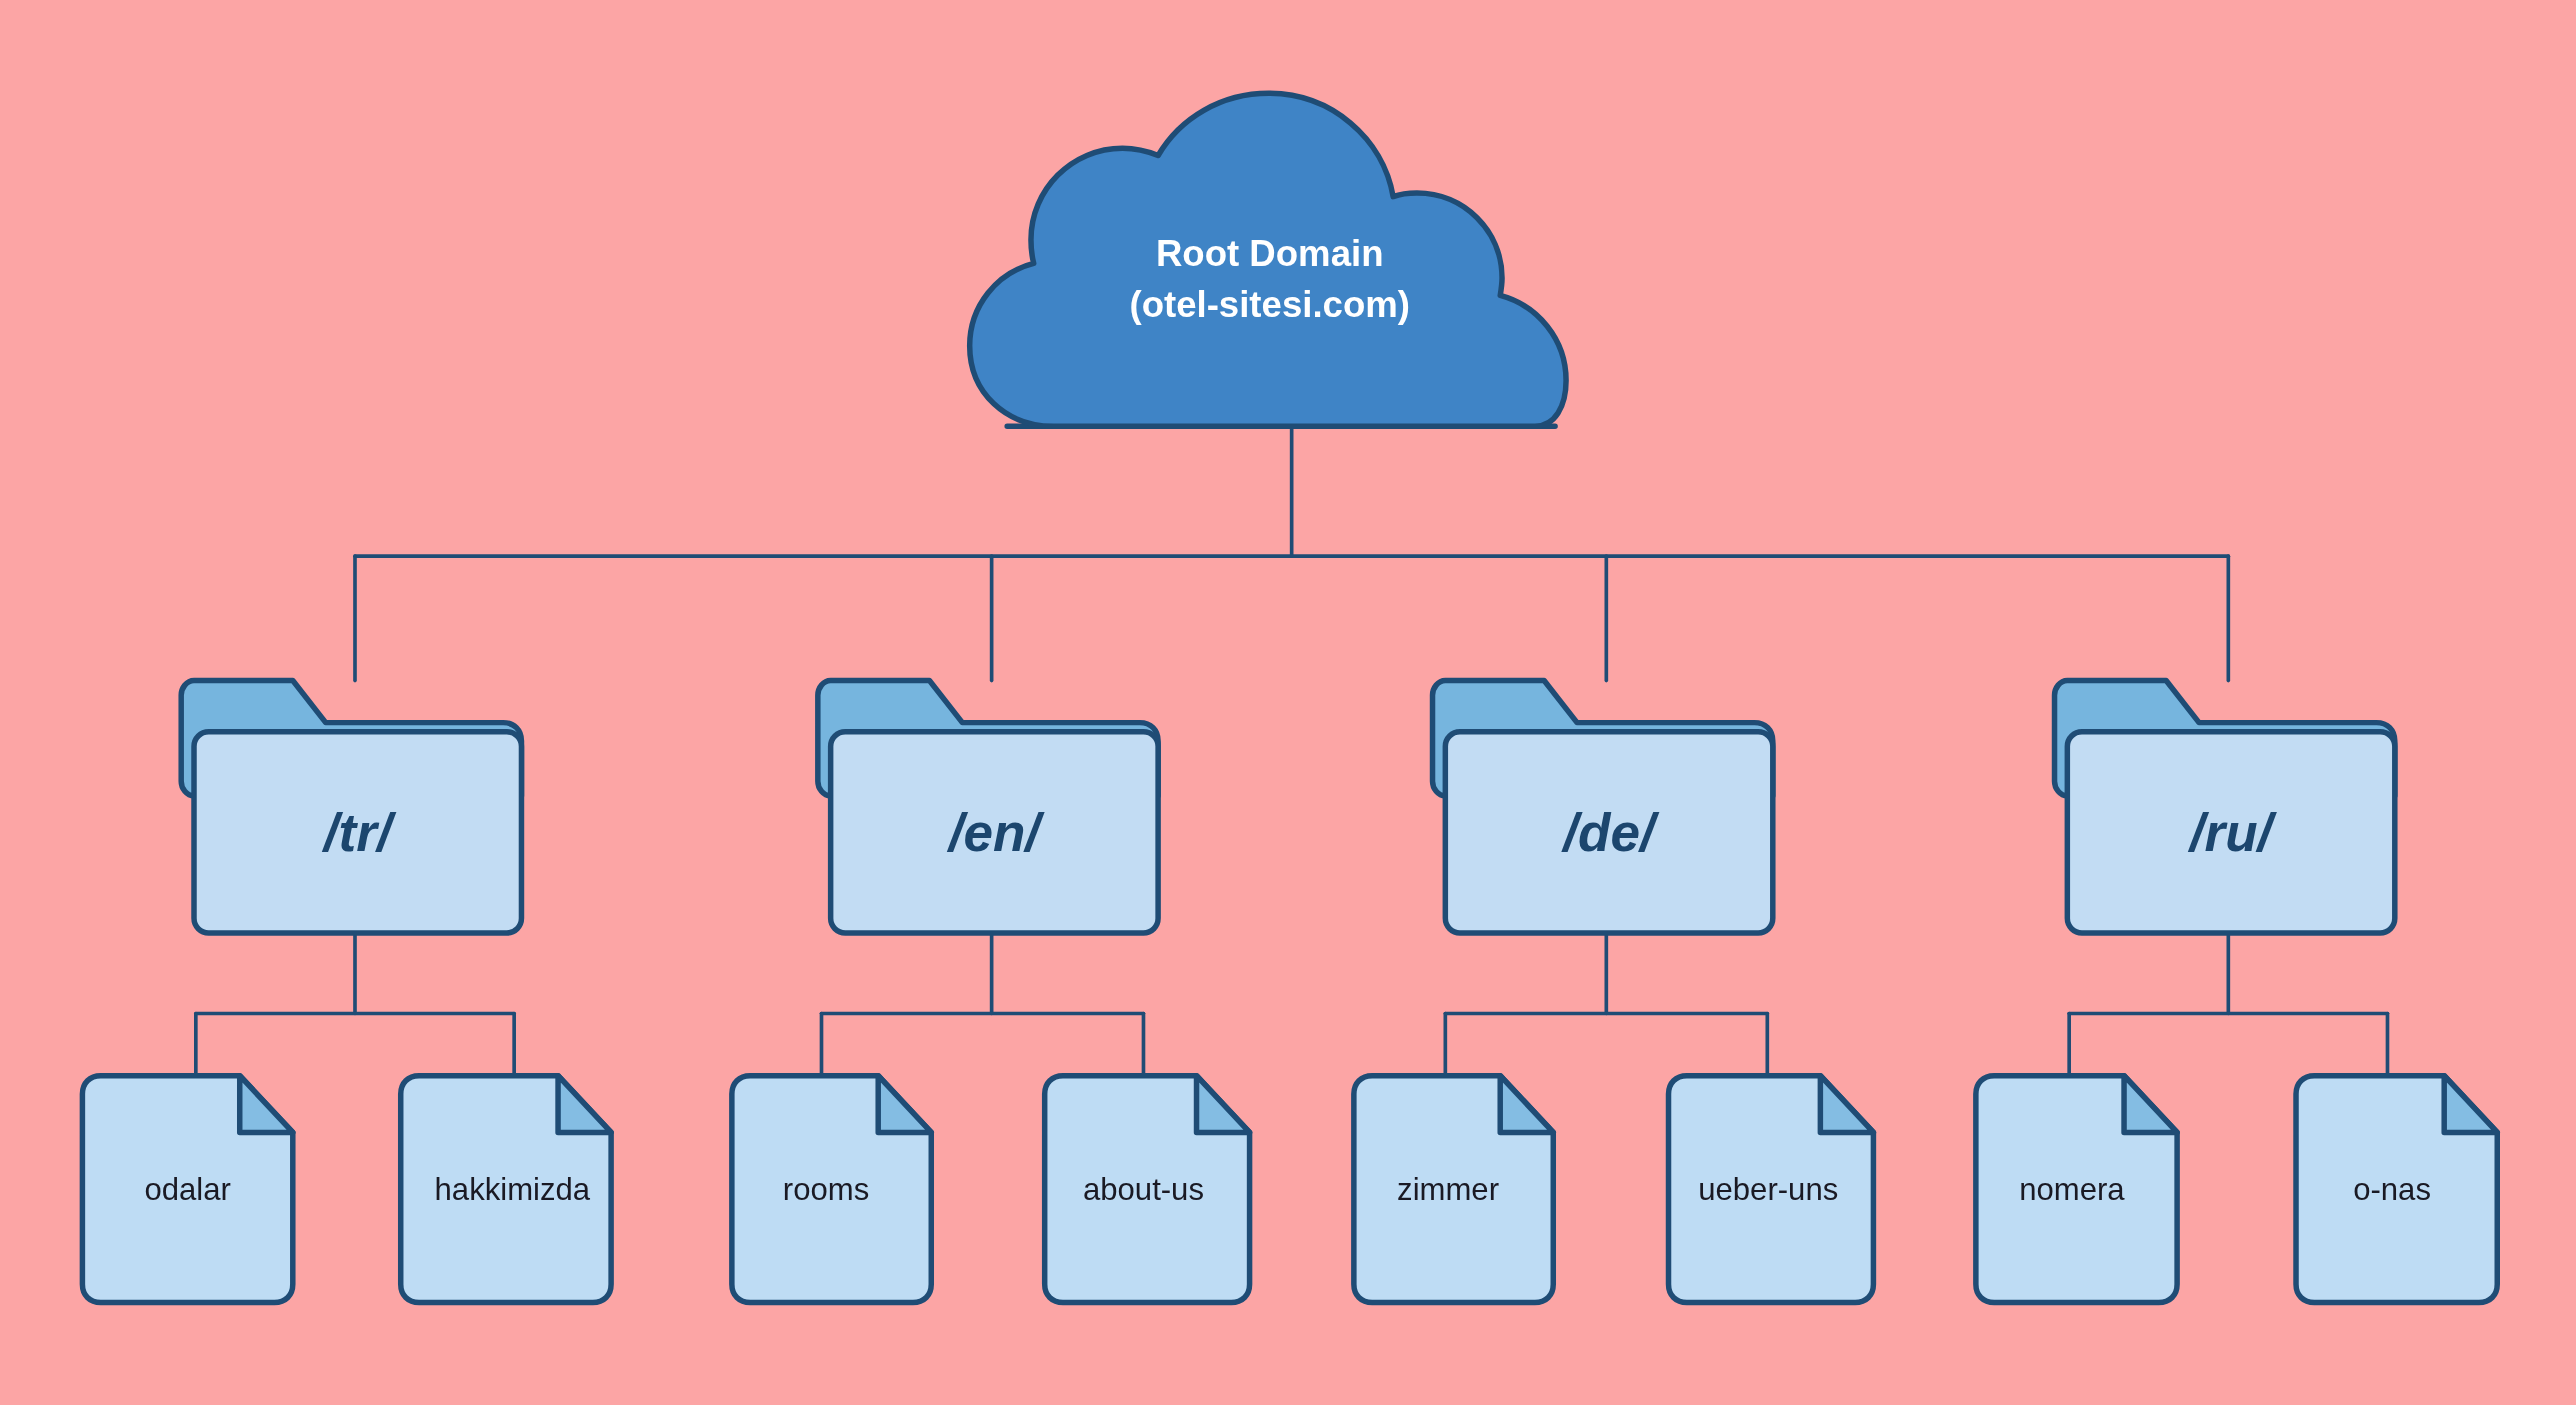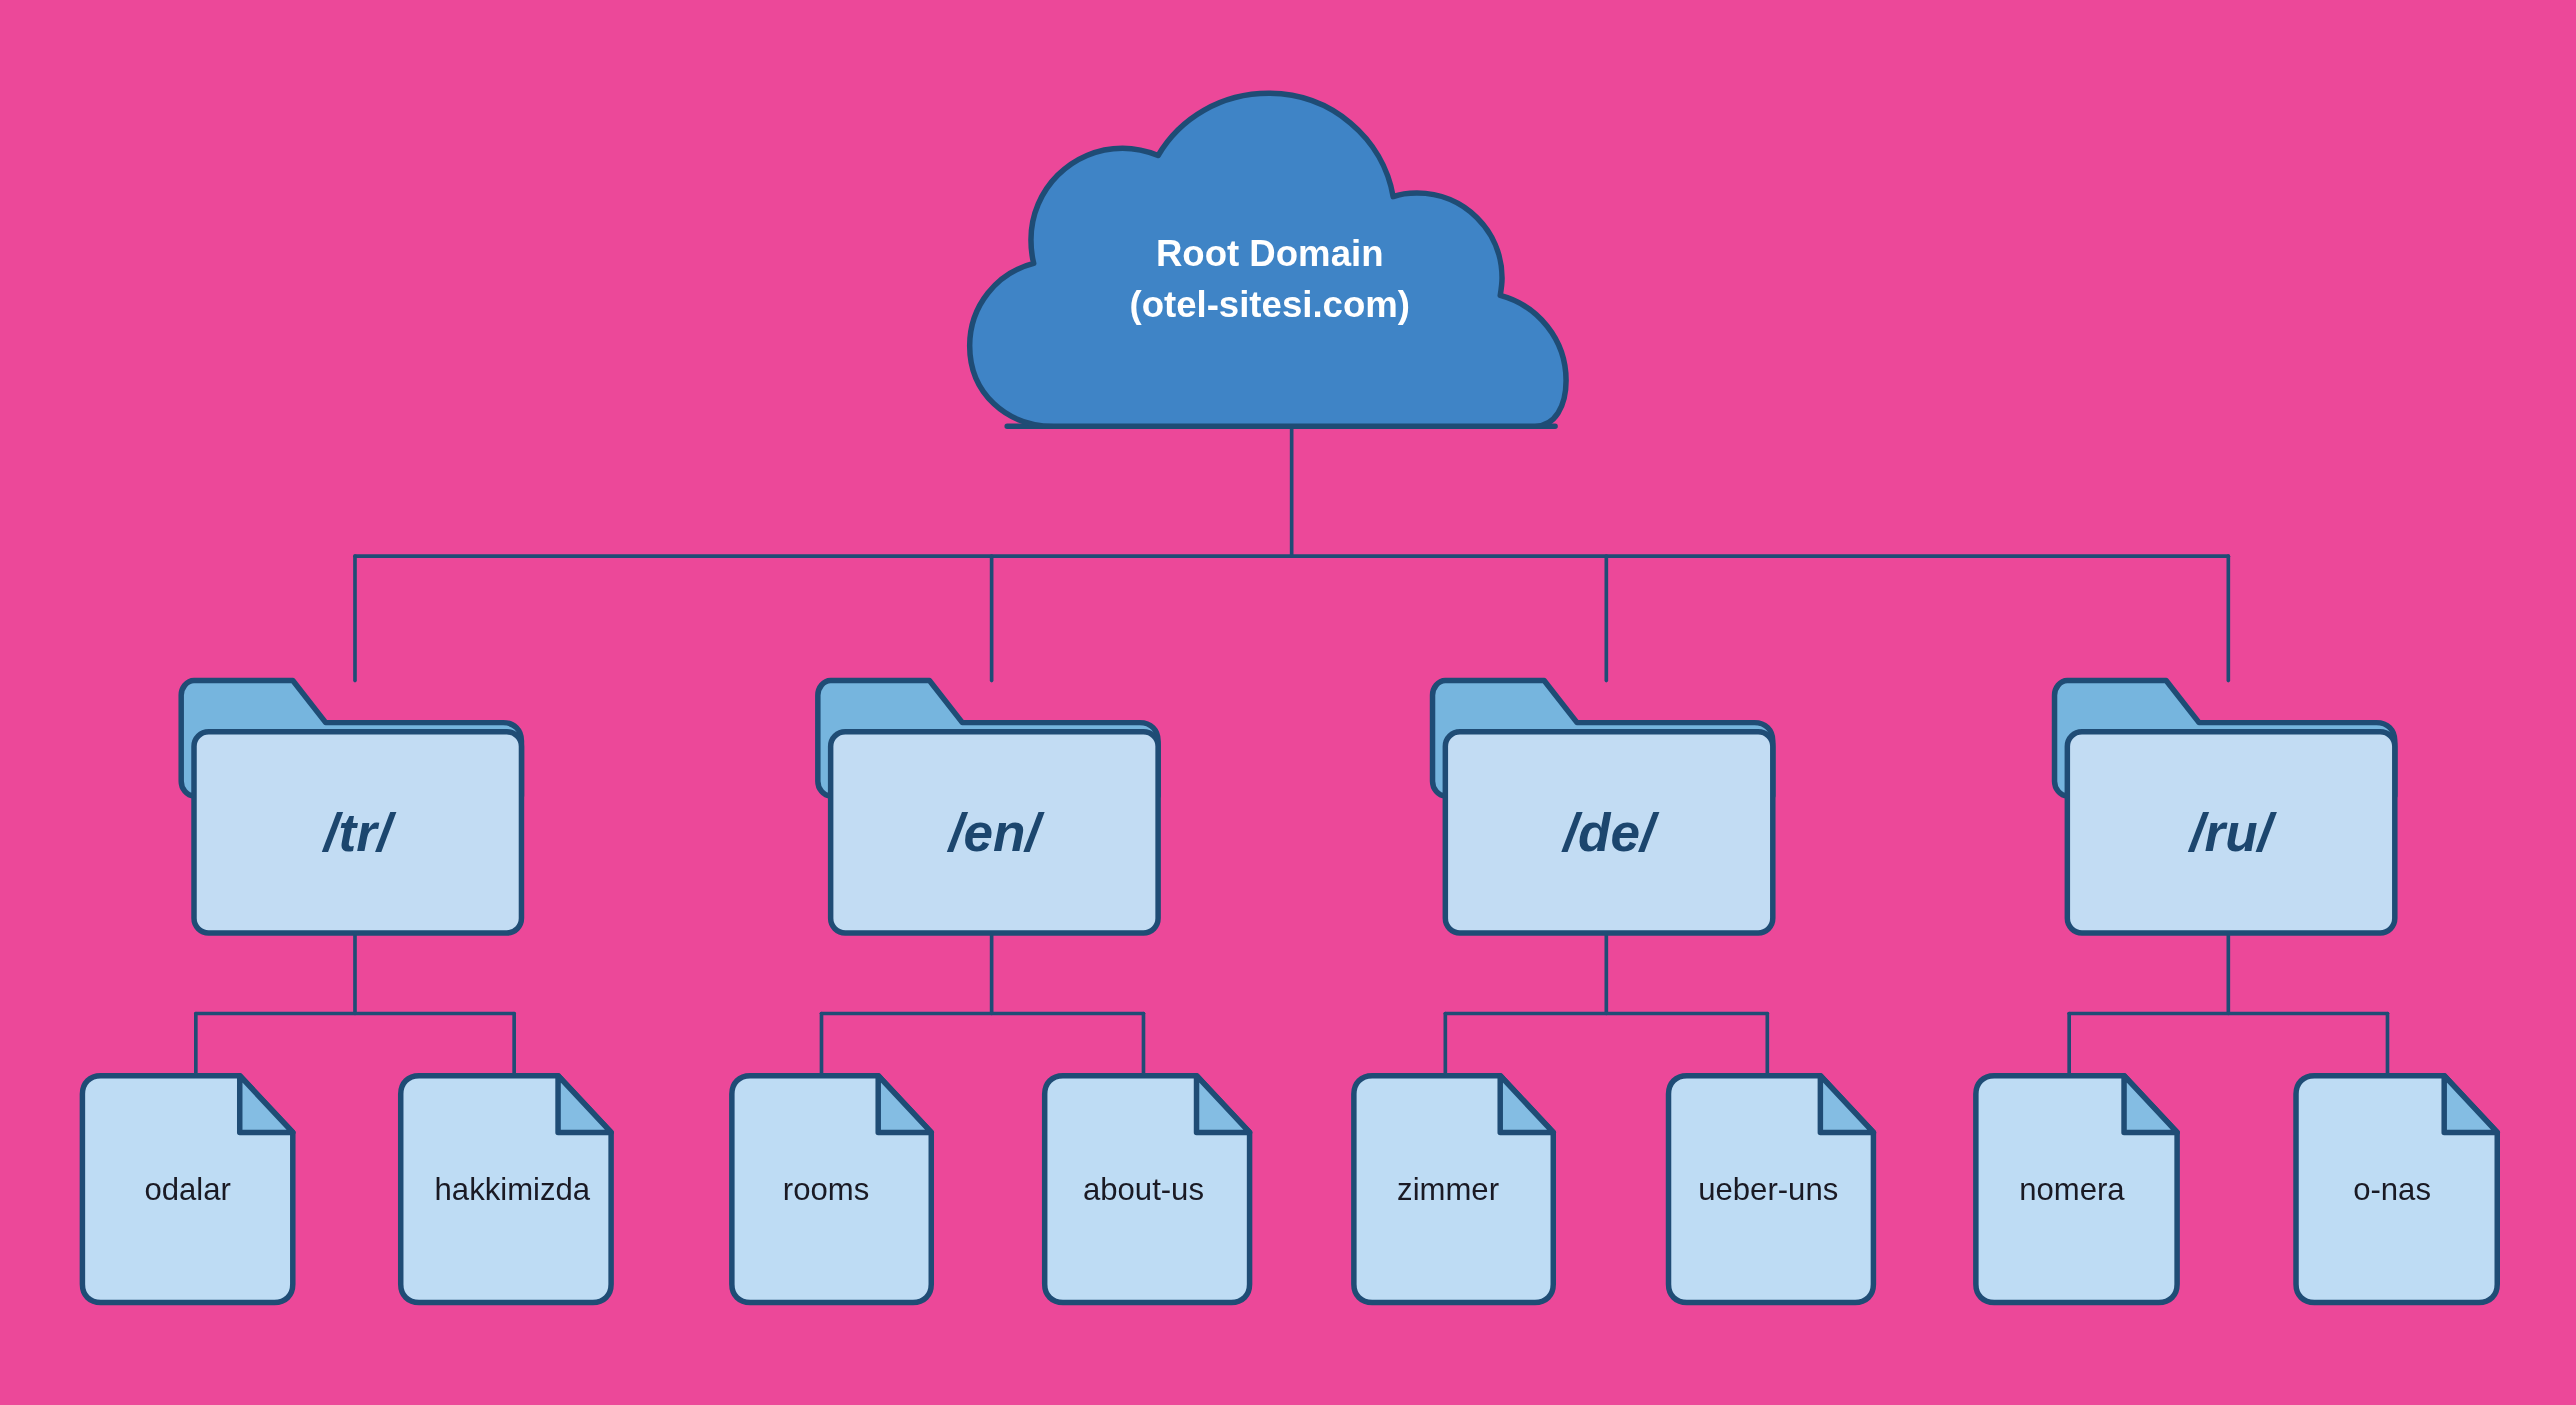--- a/index.html
+++ b/index.html
@@ -10,21 +10,21 @@
   body {
     width: 2576px;
     height: 1405px;
     font-family: "Liberation Sans", sans-serif;
     overflow: hidden;
   }
   #canvas {
     position: relative;
     width: 2576px;
     height: 1405px;
-    background: #ec4899;
+    background: #fca5a5;
   }
   svg#diagram {
     position: absolute;
     inset: 0;
     width: 2576px;
     height: 1405px;
     display: block;
   }
   .edge {
     fill: none;

